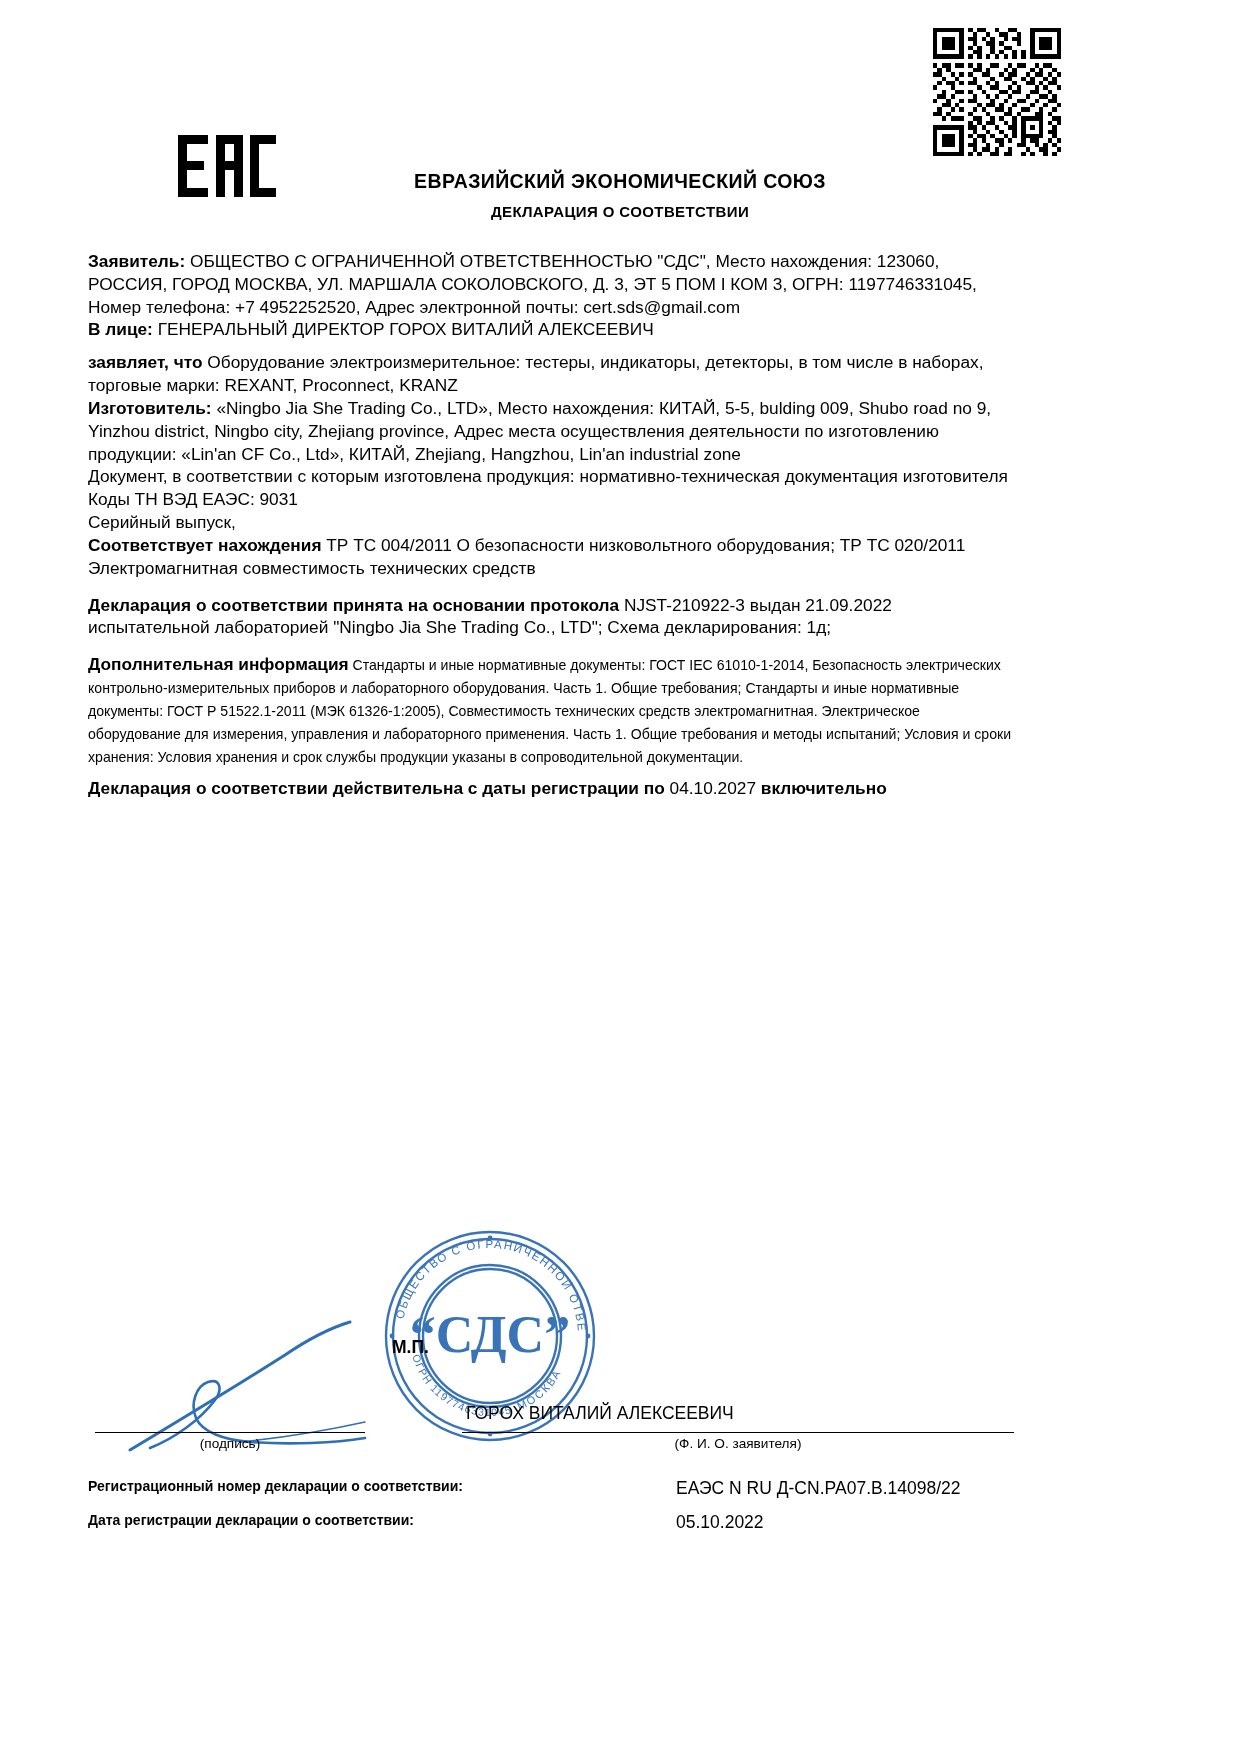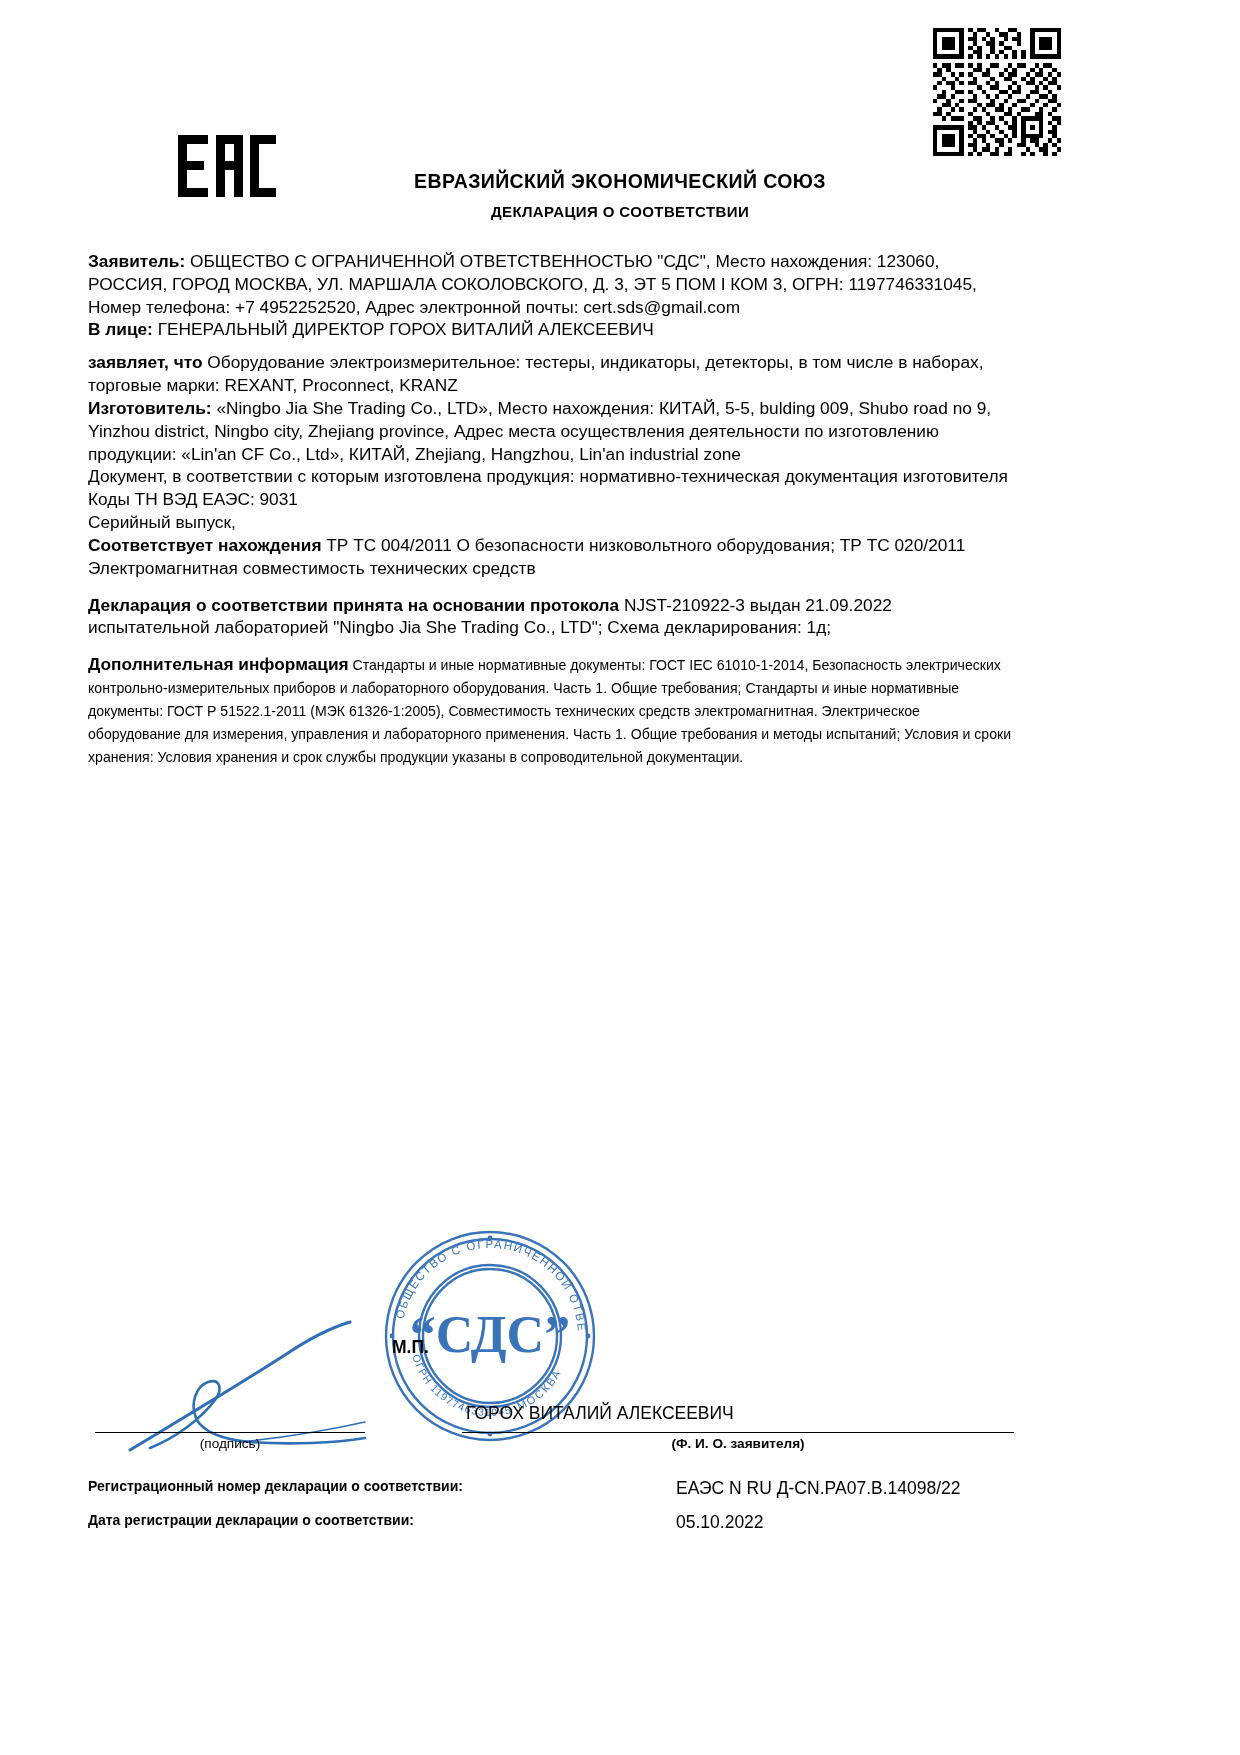--- a/index.html
+++ b/index.html
@@ -128,21 +128,21 @@
     font-size: 13.6px;
     font-weight: normal;
   }
   .cap-right {
     position: absolute;
     left: 462px;
     top: 1436px;
     width: 552px;
     text-align: center;
     font-size: 13.6px;
-    font-weight: bold;
+    font-weight: normal;
   }
 
   .reg-row {
     position: absolute;
     left: 88px;
     font-size: 14px;
   }
   .reg-label { font-weight: bold; }
   .reg-val {
     position: absolute;
@@ -444,20 +444,21 @@
     <div class="sect-gap"></div>
 
     <p><b>Декларация о соответствии принята на основании протокола</b><span> NJST-210922-3 выдан 21.09.2022  испытательной лабораторией "Ningbo Jia She Trading Co., LTD"; Схема декларирования: 1д;</span></p>
 
     <div class="sect-gap"></div>
 
     <p><b>Дополнительная информация</b><span class="small"> Стандарты и иные нормативные документы: ГОСТ IEC 61010-1-2014, Безопасность электрических контрольно-измерительных приборов и лабораторного оборудования. Часть 1. Общие требования; Стандарты и иные нормативные документы: ГОСТ Р 51522.1-2011 (МЭК 61326-1:2005), Совместимость технических средств электромагнитная. Электрическое оборудование для измерения, управления и лабораторного применения. Часть 1. Общие требования и методы испытаний; Условия и сроки хранения: Условия хранения и срок службы продукции указаны в сопроводительной документации.</span></p>
 
     <div class="sect-gap-sm"></div>
 
+    <p><b>Декларация о соответствии действительна с даты регистрации по</b><span> 04.10.2027</span> <b>включительно</b></p>
 
   </div>
 
   <div class="sig">
     <svg width="300" height="160" viewBox="0 0 300 160">
       <path d="M10,150 C60,120 110,90 165,55 C190,38 210,28 230,22" stroke="#2f6fb5" stroke-width="3" fill="none" stroke-linecap="round"></path>
       <path d="M30,148 C55,138 80,120 95,100 C103,89 100,78 88,82 C76,86 70,104 76,118 C82,132 104,140 130,142 C170,145 215,143 245,138" stroke="#2f6fb5" stroke-width="2.6" fill="none" stroke-linecap="round"></path>
       <path d="M120,142 C160,138 200,132 245,122" stroke="#2f6fb5" stroke-width="1.6" fill="none" stroke-linecap="round"></path>
     </svg>
   </div>

